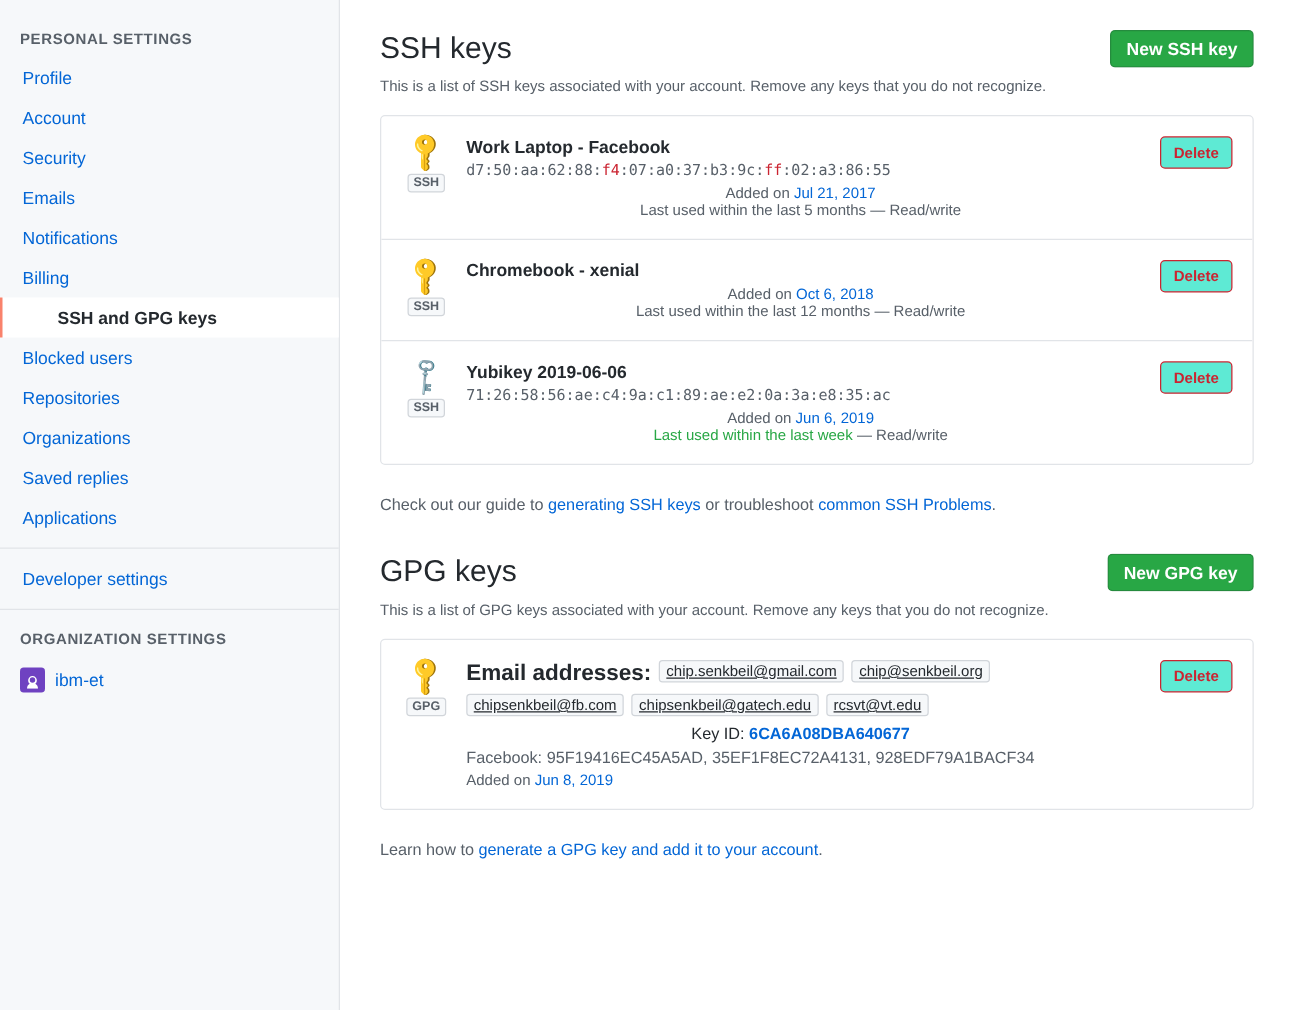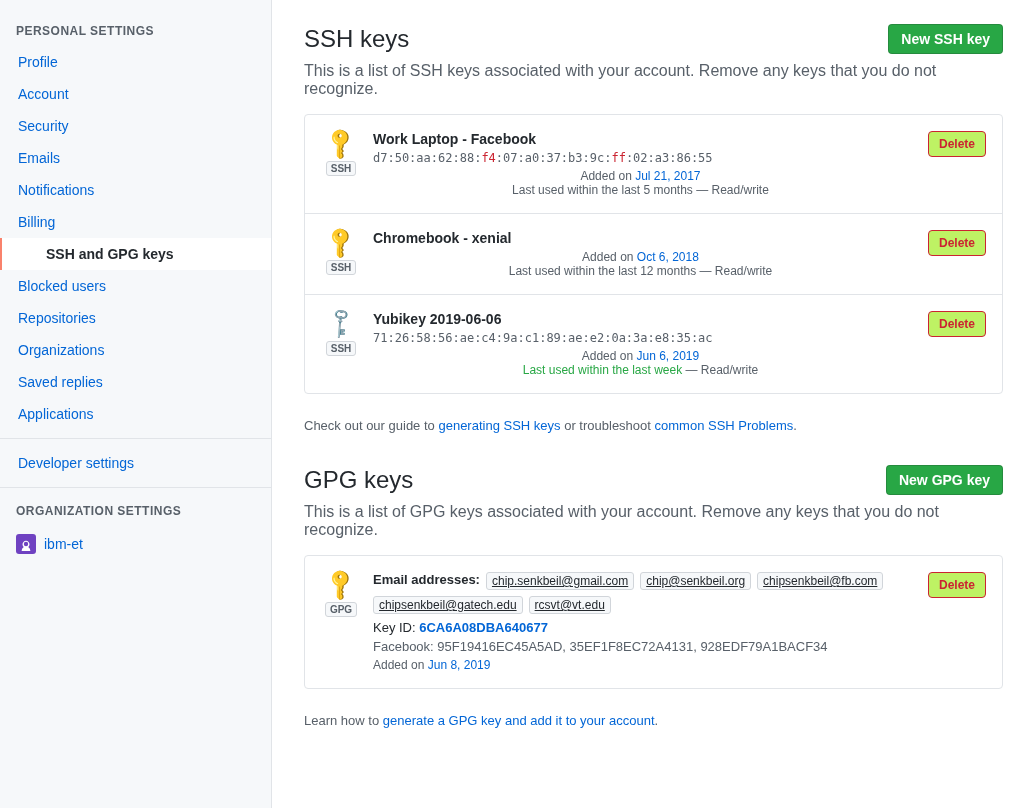--- a/index.html
+++ b/index.html
@@ -11,23 +11,23 @@
     .sidebar-item.active { color: #24292e; font-weight: 600; border-left: 2px solid #f9826c; background: #fff; padding-left: 44px; }
     .sidebar-divider { height: 1px; background: #e1e4e8; margin: 8px 0; }
     .sidebar-org-item { display: flex; align-items: center; padding: 8px 16px; gap: 8px; }
     .sidebar-org-avatar { width: 20px; height: 20px; border-radius: 3px; background: #6f42c1; display: flex; align-items: center; justify-content: center; font-size: 10px; color: #fff; }
     .sidebar-org-label { color: #0366d6; font-size: 14px; cursor: pointer; }
 
     
     .main { flex: 1; padding: 24px 32px; max-width: 800px; }
 
     .btn-green { background: #28a745; color: #fff; border: 1px solid rgba(27,31,35,0.2); padding: 6px 12px; border-radius: 4px; font-size: 14px; font-weight: 600; cursor: pointer; white-space: nowrap; }
-    .btn-red-outline { background: #bef264; color: #cb2431; border: 1px solid #cb2431; padding: 5px 10px; border-radius: 4px; font-size: 12px; font-weight: 600; cursor: pointer; }
-
-    .description { color: #586069; font-size: 16px; margin-bottom: 16px; }
+    .btn-red-outline { background: #5eead4; color: #cb2431; border: 1px solid #cb2431; padding: 5px 10px; border-radius: 4px; font-size: 12px; font-weight: 600; cursor: pointer; }
+
+    .description { color: #586069; font-size: 12px; margin-bottom: 16px; }
 
     
     .keys-container { border: 1px solid #e1e4e8; border-radius: 4px; margin-bottom: 24px; overflow: hidden; }
     .key-card { display: flex; align-items: flex-start; padding: 16px; border-bottom: 1px solid #e1e4e8; gap: 12px; }
     .key-card:last-child { border-bottom: none; }
     .key-icon-wrap { display: flex; flex-direction: column; align-items: center; gap: 4px; min-width: 40px; }
     .key-icon { font-size: 22px; color: #586069; transform: rotate(-45deg); display: inline-block; }
     .key-icon.green { color: #28a745; }
     .key-badge { font-size: 10px; font-weight: 600; color: #586069; border: 1px solid #d1d5da; border-radius: 3px; padding: 1px 4px; background: #f6f8fa; }
     .key-info { flex: 1; }
@@ -35,23 +35,23 @@
     .key-fingerprint { font-family: monospace; font-size: 12px; color: #586069; margin-bottom: 4px; }
     .key-fingerprint .highlight { color: #cb2431; }
     .key-meta { font-size: 12px; color: #586069; text-align: center; }
     .key-meta .date-link { color: #0366d6; text-decoration: none; }
     .key-meta .green { color: #28a745; }
     .key-actions { display: flex; align-items: center; padding-left: 8px; }
 
     .section-title-row { display: flex; align-items: center; justify-content: space-between; margin-bottom: 8px; }
     .section-title { font-size: 24px; font-weight: 300; }
     .email-addresses { display: flex; align-items: flex-start; gap: 6px; flex-wrap: wrap; margin-bottom: 6px; }
-    .email-label { font-size: 13px; font-weight: 600; color: #24292e; white-space: nowrap; }
+    .email-label { font-size: 18px; font-weight: 600; color: #24292e; white-space: nowrap; }
     .email-badge { font-size: 12px; border: 1px solid #d1d5da; border-radius: 3px; padding: 1px 5px; color: #24292e; background: #f6f8fa; text-decoration: underline; }
-    .key-id-row { font-size: 13px; color: #24292e; margin-bottom: 4px; }
+    .key-id-row { font-size: 13px; color: #24292e; margin-bottom: 4px; text-align: center; }
     .key-id-val { color: #0366d6; font-weight: 600; }
     .subkeys-row { font-size: 13px; color: #586069; margin-bottom: 4px; }
     .added-row { font-size: 12px; color: #586069; }
     .added-row a { color: #0366d6; text-decoration: none; }
 
     .footer-link-line { font-size: 13px; color: #586069; margin-top: 8px; }
     .footer-link-line a { color: #0366d6; text-decoration: none; }
 
     .gpg-icon-wrap { display: flex; flex-direction: column; align-items: center; gap: 4px; min-width: 40px; }
     .gpg-key-row { display: flex; align-items: flex-start; padding: 16px; gap: 12px; }

